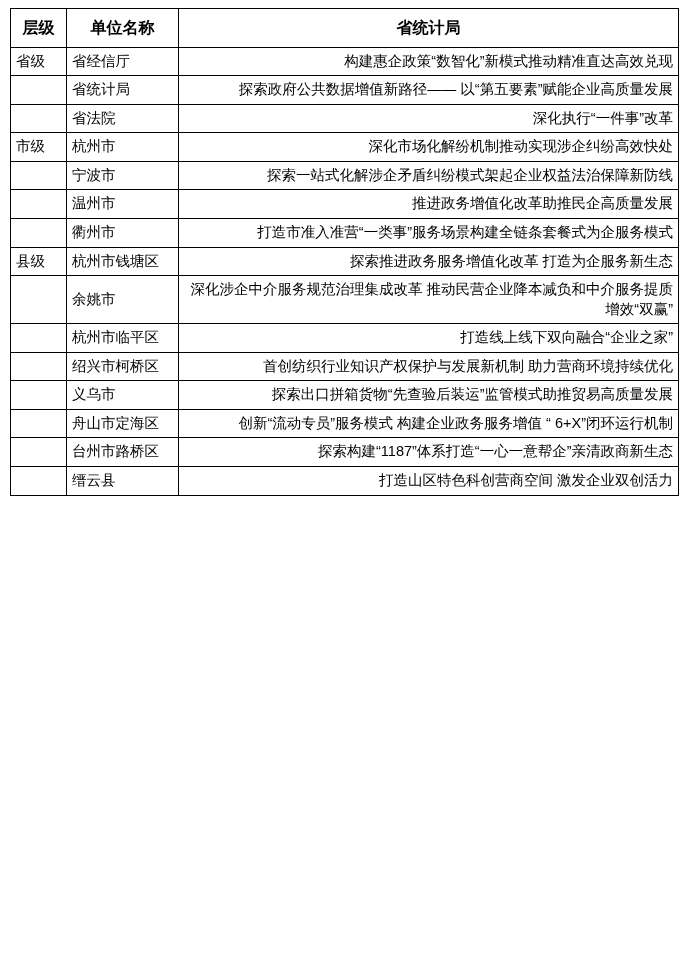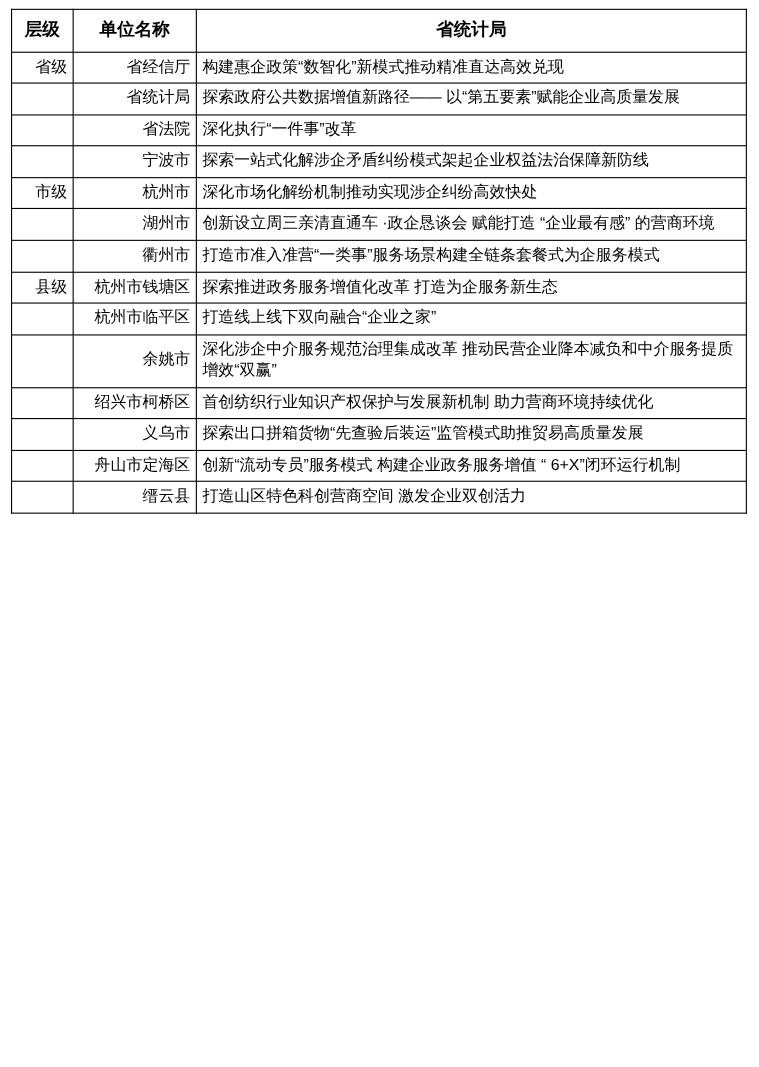--- a/index.html
+++ b/index.html
@@ -39,31 +39,31 @@
     font-weight: bold;
     font-size: 16px;
     text-align: center;
     padding: 8px 4px;
   }
   col.col-level { width: 56px; }
   col.col-unit { width: 112px; }
   col.col-case { width: 500px; }
 
   td.level-cell {
-    text-align: right;
+    text-align: left;
     font-size: 15px;
     padding-left: 4px;
     margin-left: 32px;
   }
   td.unit-cell {
-    text-align: right;
+    text-align: left;
     font-size: 15px;
   }
   td.case-cell {
-    text-align: left;
+    text-align: right;
     font-size: 15px;
   }
 </style>
 </head>
 <body>
 
 <div class="page">
   <table class="case-table">
     <colgroup>
       <col class="col-level">
@@ -87,69 +87,74 @@
         <td class="level-cell"></td>
         <td class="unit-cell">省统计局</td>
         <td class="case-cell">探索政府公共数据增值新路径—— 以“第五要素”赋能企业高质量发展</td>
       </tr>
       <tr>
         <td class="level-cell"></td>
         <td class="unit-cell">省法院</td>
         <td class="case-cell">深化执行“一件事”改革</td>
       </tr>
       <tr>
-        <td class="level-cell"></td>
-        <td class="unit-cell">宁波市</td>
-        <td class="case-cell">探索一站式化解涉企矛盾纠纷模式架起企业权益法治保障新防线</td>
-      </tr>
-      <tr>
         <td class="level-cell">市级</td>
         <td class="unit-cell">杭州市</td>
         <td class="case-cell">深化市场化解纷机制推动实现涉企纠纷高效快处</td>
       </tr>
       <tr>
         <td class="level-cell"></td>
-        <td class="unit-cell">湖州市</td>
-        <td class="case-cell">创新设立周三亲清直通车 ·政企恳谈会 赋能打造 “企业最有感” 的营商环境</td>
+        <td class="unit-cell">宁波市</td>
+        <td class="case-cell">探索一站式化解涉企矛盾纠纷模式架起企业权益法治保障新防线</td>
+      </tr>
+      <tr>
+        <td class="level-cell"></td>
+        <td class="unit-cell">温州市</td>
+        <td class="case-cell">推进政务增值化改革助推民企高质量发展</td>
       </tr>
       <tr>
         <td class="level-cell"></td>
         <td class="unit-cell">衢州市</td>
         <td class="case-cell">打造市准入准营“一类事”服务场景构建全链条套餐式为企服务模式</td>
       </tr>
       <tr>
         <td class="level-cell">县级</td>
         <td class="unit-cell">杭州市钱塘区</td>
         <td class="case-cell">探索推进政务服务增值化改革 打造为企服务新生态</td>
       </tr>
       <tr>
         <td class="level-cell"></td>
-        <td class="unit-cell">杭州市临平区</td>
-        <td class="case-cell">打造线上线下双向融合“企业之家”</td>
+        <td class="unit-cell">余姚市</td>
+        <td class="case-cell">深化涉企中介服务规范治理集成改革 推动民营企业降本减负和中介服务提质增效“双赢”</td>
       </tr>
       <tr>
         <td class="level-cell"></td>
-        <td class="unit-cell">余姚市</td>
-        <td class="case-cell">深化涉企中介服务规范治理集成改革 推动民营企业降本减负和中介服务提质增效“双赢”</td>
+        <td class="unit-cell">杭州市临平区</td>
+        <td class="case-cell">打造线上线下双向融合“企业之家”</td>
       </tr>
       <tr>
         <td class="level-cell"></td>
         <td class="unit-cell">绍兴市柯桥区</td>
         <td class="case-cell">首创纺织行业知识产权保护与发展新机制 助力营商环境持续优化</td>
       </tr>
       <tr>
         <td class="level-cell"></td>
         <td class="unit-cell">义乌市</td>
         <td class="case-cell">探索出口拼箱货物“先查验后装运”监管模式助推贸易高质量发展</td>
       </tr>
       <tr>
         <td class="level-cell"></td>
         <td class="unit-cell">舟山市定海区</td>
         <td class="case-cell">创新“流动专员”服务模式 构建企业政务服务增值 “ 6+X”闭环运行机制</td>
       </tr>
       <tr>
         <td class="level-cell"></td>
+        <td class="unit-cell">台州市路桥区</td>
+        <td class="case-cell">探索构建“1187”体系打造“一心一意帮企”亲清政商新生态</td>
+      </tr>
+      <tr>
+        <td class="level-cell"></td>
         <td class="unit-cell">缙云县</td>
         <td class="case-cell">打造山区特色科创营商空间 激发企业双创活力</td>
       </tr>
     </tbody>
   </table>
 </div>
 
 </body></html>

